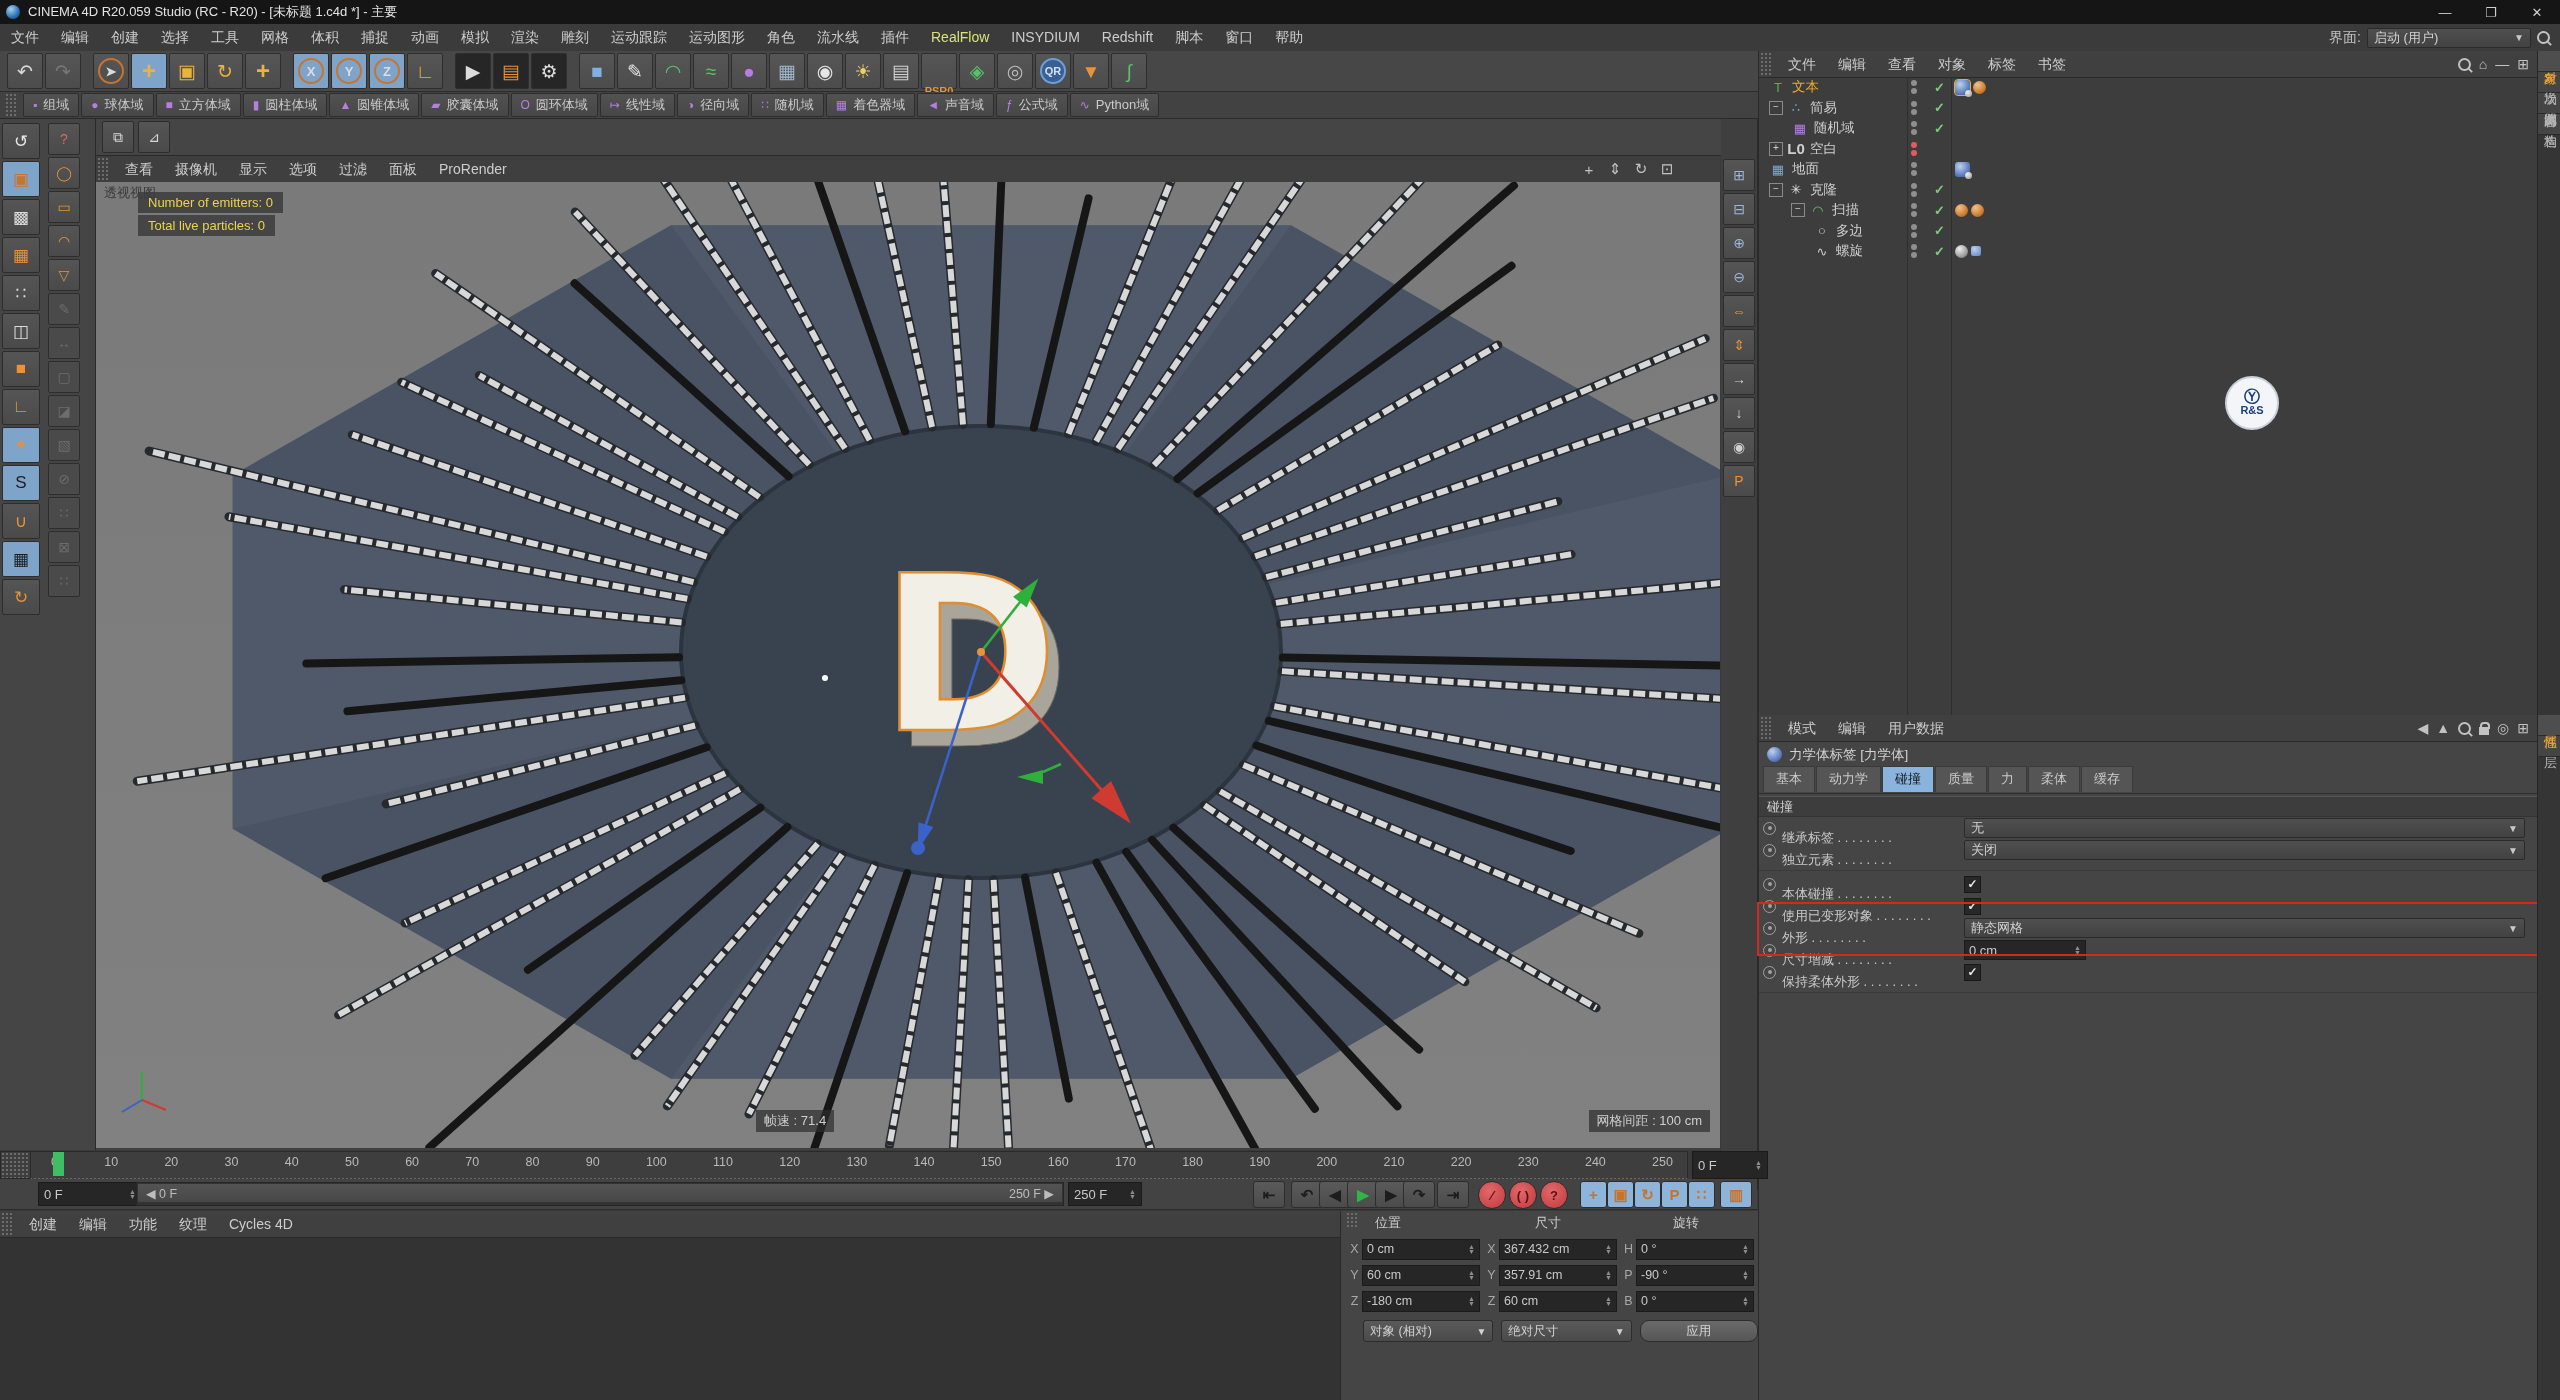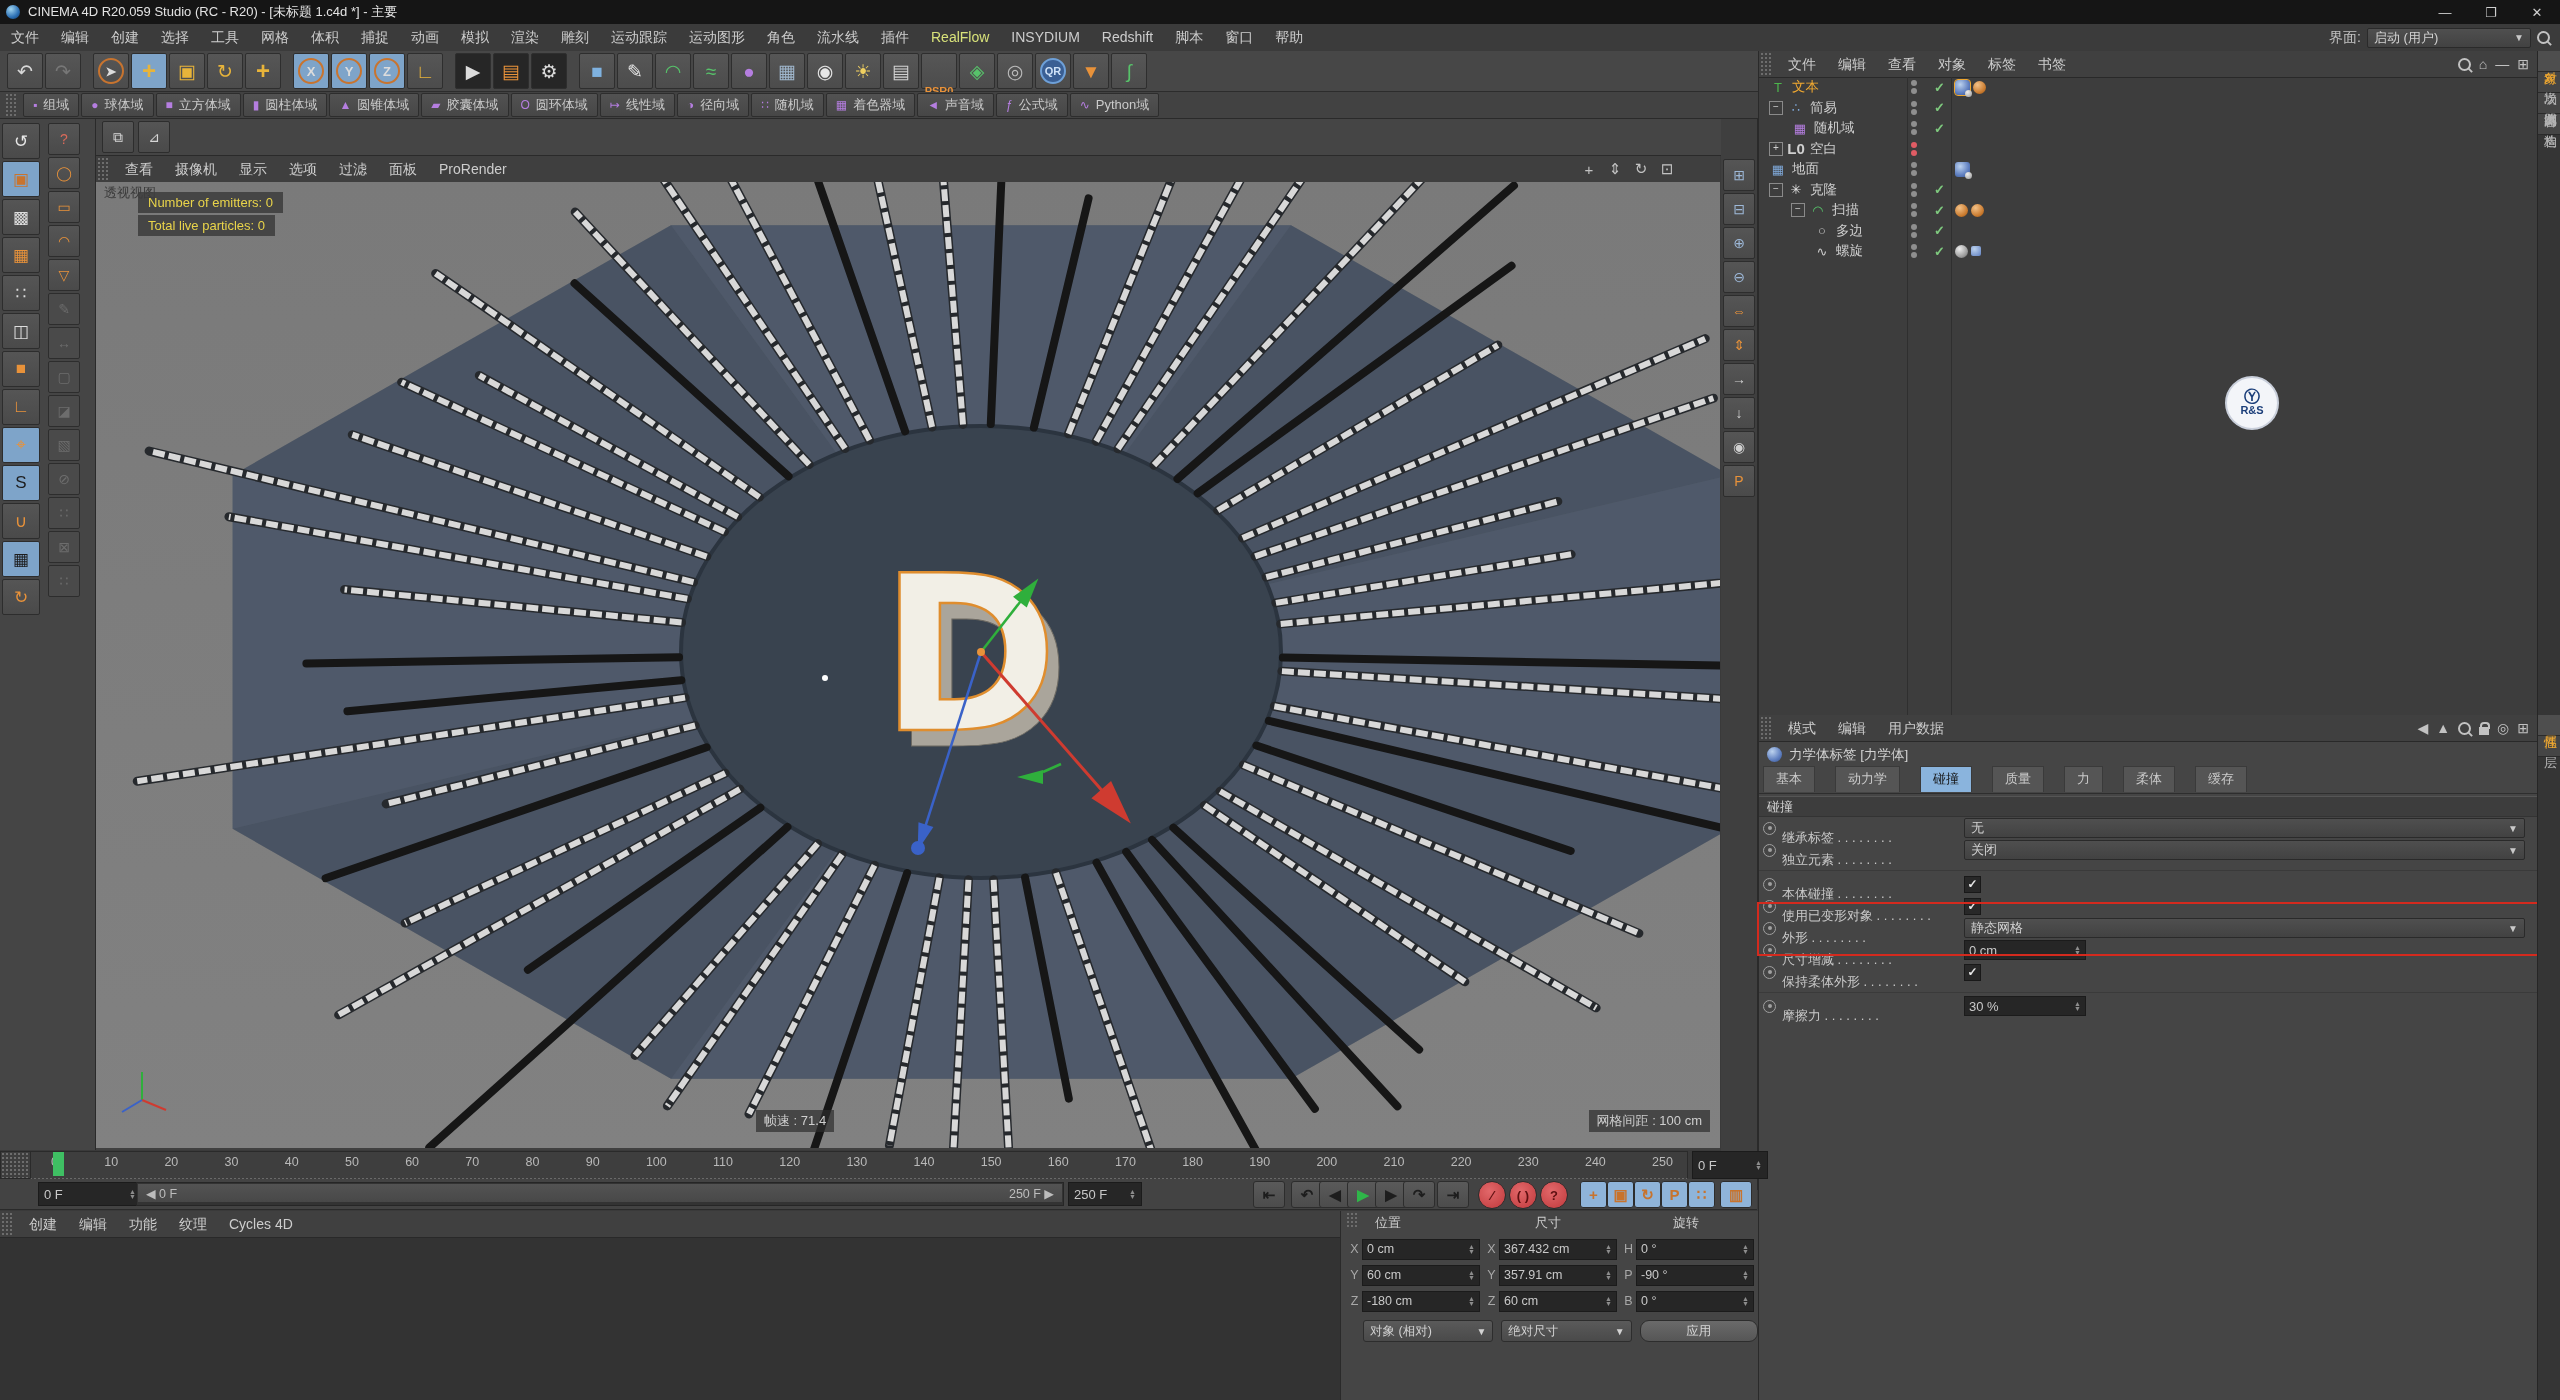--- a/index.html
+++ b/index.html
@@ -75,21 +75,21 @@
   .tag-orange{width:13px;height:13px;border-radius:50%;background:radial-gradient(circle at 35% 30%,#f3c187,#c97a2e 65%,#8a4d14);}
   .tag-gray{width:13px;height:13px;border-radius:50%;background:radial-gradient(circle at 35% 30%,#eee,#9a9a9a 65%,#555);}
   .tag-blue{width:10px;height:10px;border-radius:2px;background:radial-gradient(circle at 35% 30%,#bcd2ee,#5f7fc0);}
   #badge{position:absolute;left:466px;top:325px;width:50px;height:50px;border-radius:50%;background:#f3f5f9;border:2px solid #c9cfdb;display:flex;flex-direction:column;align-items:center;justify-content:center;color:#1c3f7a;font-weight:bold;}
   #badge .ant{font-size:16px;line-height:14px;}
   #badge .rs{font-size:11px;}
   
   #am{position:absolute;left:1758px;top:715px;width:778px;height:685px;background:#454545;border-left:1px solid #2a2a2a;}
   #am-title{height:25px;display:flex;align-items:center;gap:7px;padding-left:8px;font-size:13.5px;color:#d2d2d2;}
   .dynball{width:15px;height:15px;border-radius:50%;background:radial-gradient(circle at 35% 30%,#bcd2ee,#5f7fc0 60%,#33508c);}
-  #am-tabs{height:25px;display:flex;gap:20px;padding-left:4px;align-items:flex-end;}
+  #am-tabs{height:25px;display:flex;gap:1px;padding-left:4px;align-items:flex-end;}
   .tab{padding:3px 12px 4px;background:#555;border:1px solid #3a3a3a;border-bottom:none;color:#cacaca;font-size:13px;}
   .tab.active{background:#8ab4dd;color:#141414;}
   #am-rows{position:absolute;left:0;top:78px;right:0;bottom:0;border-top:1px solid #2e2e2e;padding-top:2px;}
   .attr-section{height:19px;background:#3d3d3d;border-top:1px solid #555;border-bottom:1px solid #333;display:flex;align-items:center;padding-left:8px;font-size:13px;color:#d5d5d5;}
   .attr-gap{height:9px;border-bottom:1px solid #3a3a3a;margin-bottom:2px;}
   .attr-row{height:22px;display:flex;align-items:center;padding-left:4px;position:relative;}
   .kf{width:11px;height:11px;border:1.5px solid #a0a0a0;border-radius:50%;margin-right:6px;display:flex;align-items:center;justify-content:center;flex:none;}
   .kf::after{content:"";width:4px;height:4px;border-radius:50%;background:#a0a0a0;}
   .kf.off{visibility:hidden;}
   .attr-label{width:182px;flex:none;white-space:nowrap;overflow:hidden;font-size:13px;color:#c9c9c9;margin-top:20px;}
@@ -827,31 +827,20 @@
               <span>▼</span>
             </span>
           </div>
         </div>
         <div class="attr-row">
           <span class="kf"></span>
           <span class="attr-label">保持柔体外形 . . . . . . . .</span>
           <span class="chk">✓</span>
         </div>
         <div class="attr-gap"></div>
-        <div class="attr-row">
-          <span class="kf"></span>
-          <span class="attr-label">摩擦力 . . . . . . . .</span>
-          <div class="spinbox">
-            <span>30 %</span>
-            <span class="arrows">
-              <span>▲</span>
-              <span>▼</span>
-            </span>
-          </div>
-        </div>
       </div>
     <div id="am-redbox"></div>
   </div>
 
   <div id="redge">
     <div id="redge-top">
         <div class="etab active">对象</div>
         <div class="etab">场次</div>
         <div class="etab">内容浏览器</div>
         <div class="etab">构造</div>

